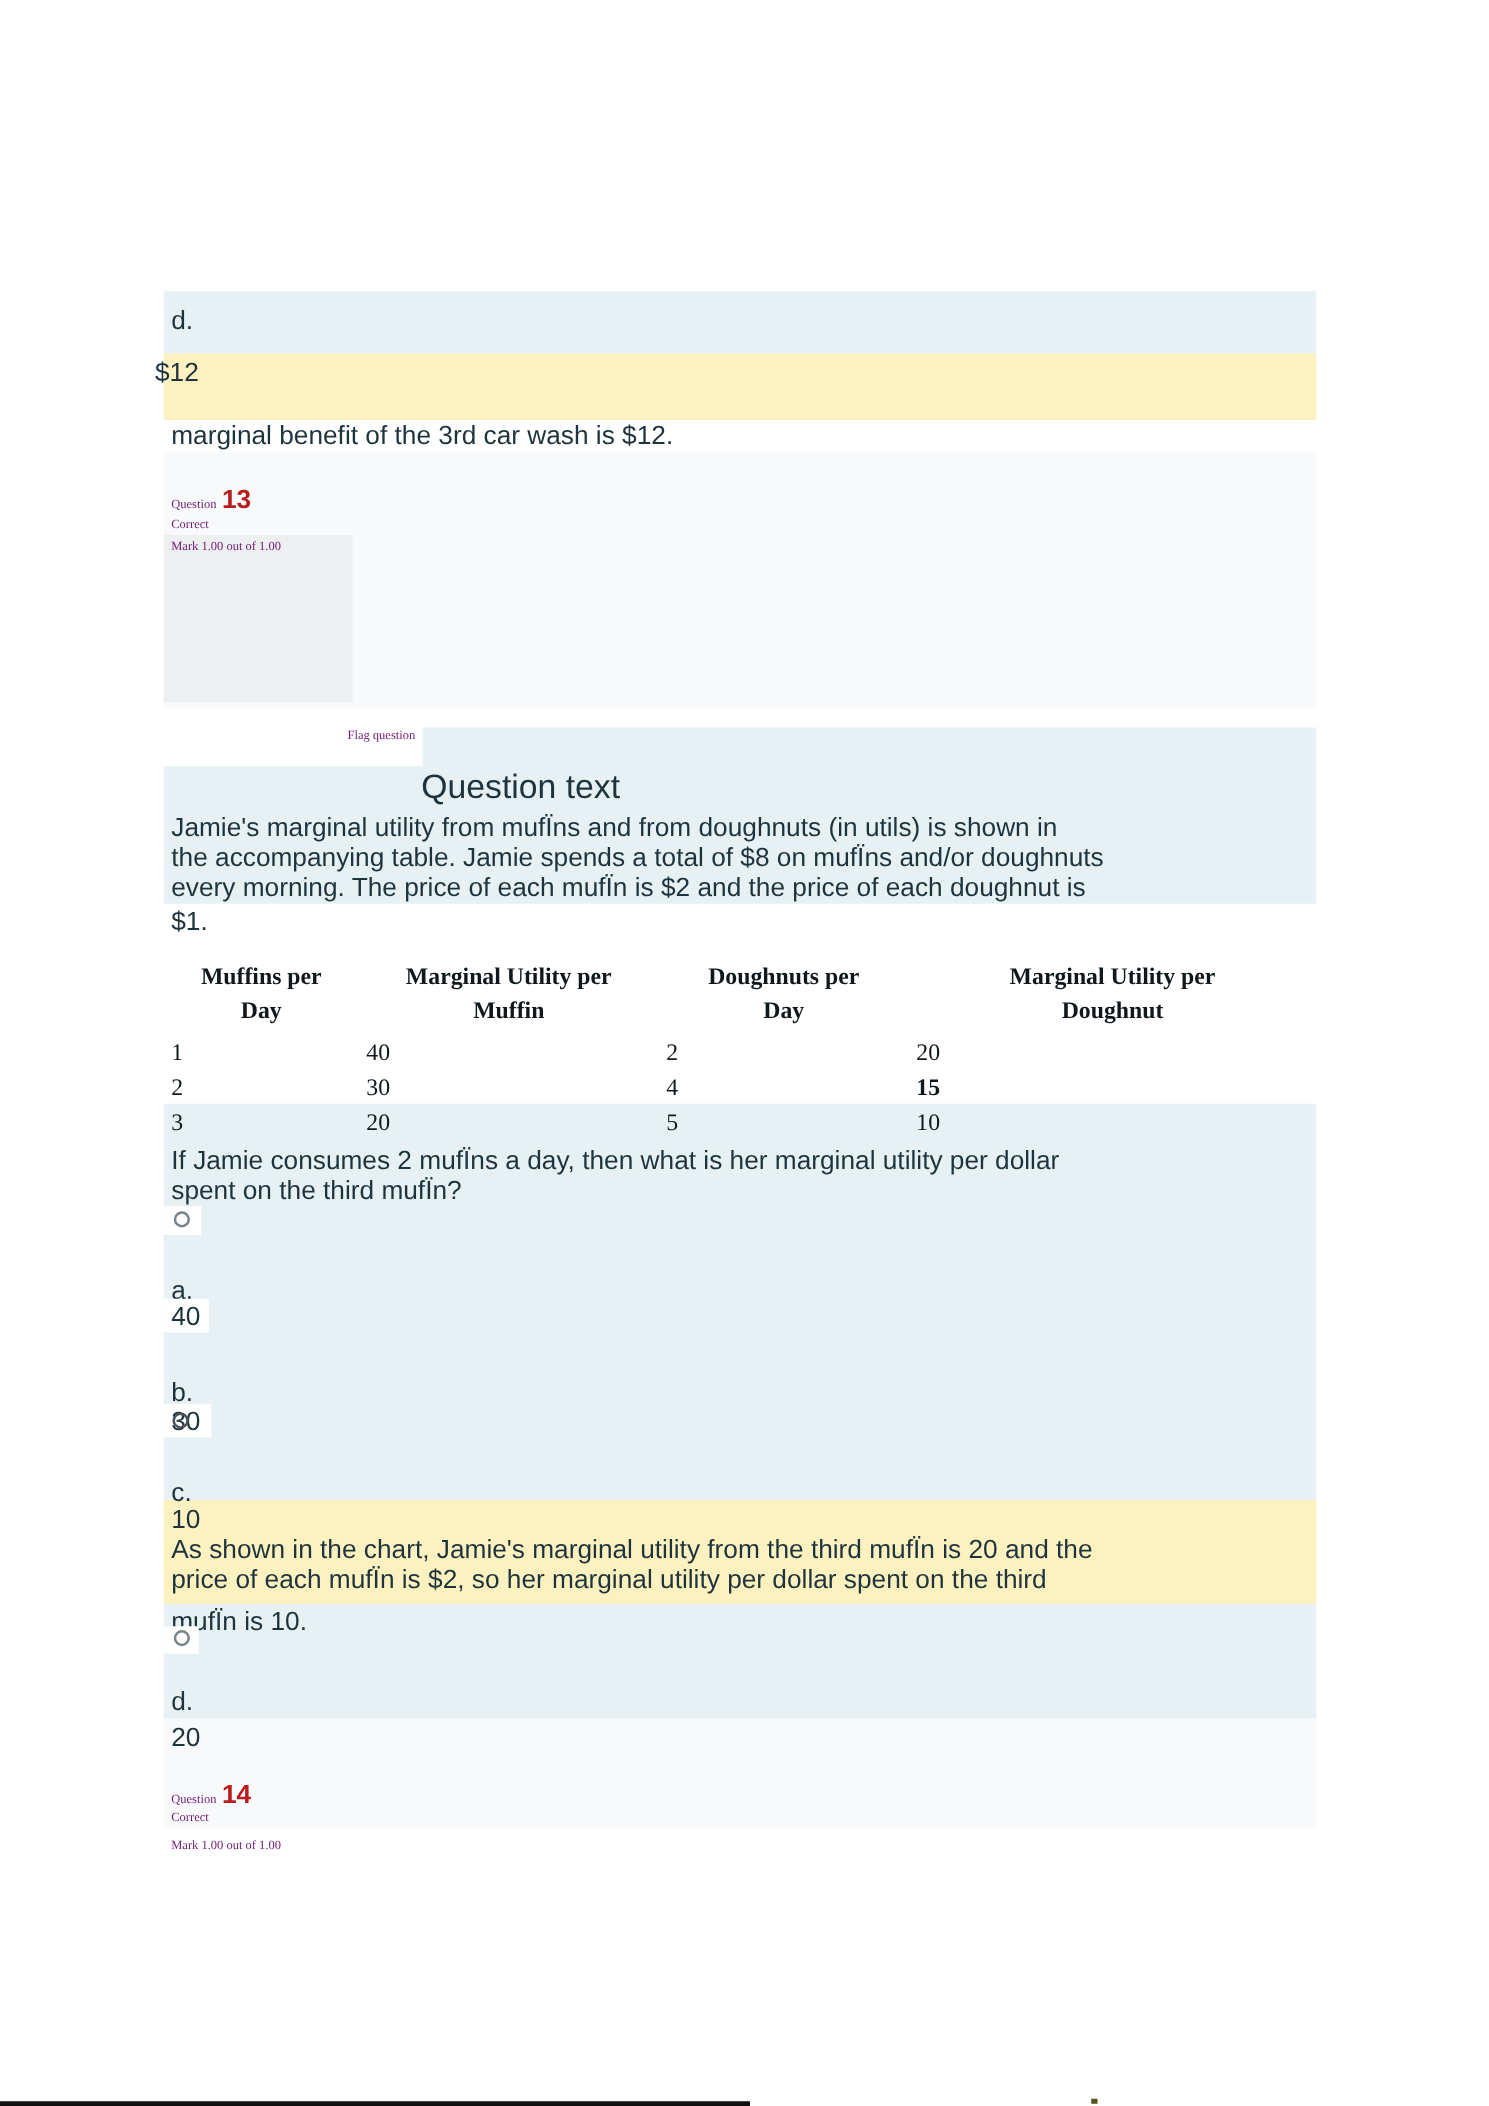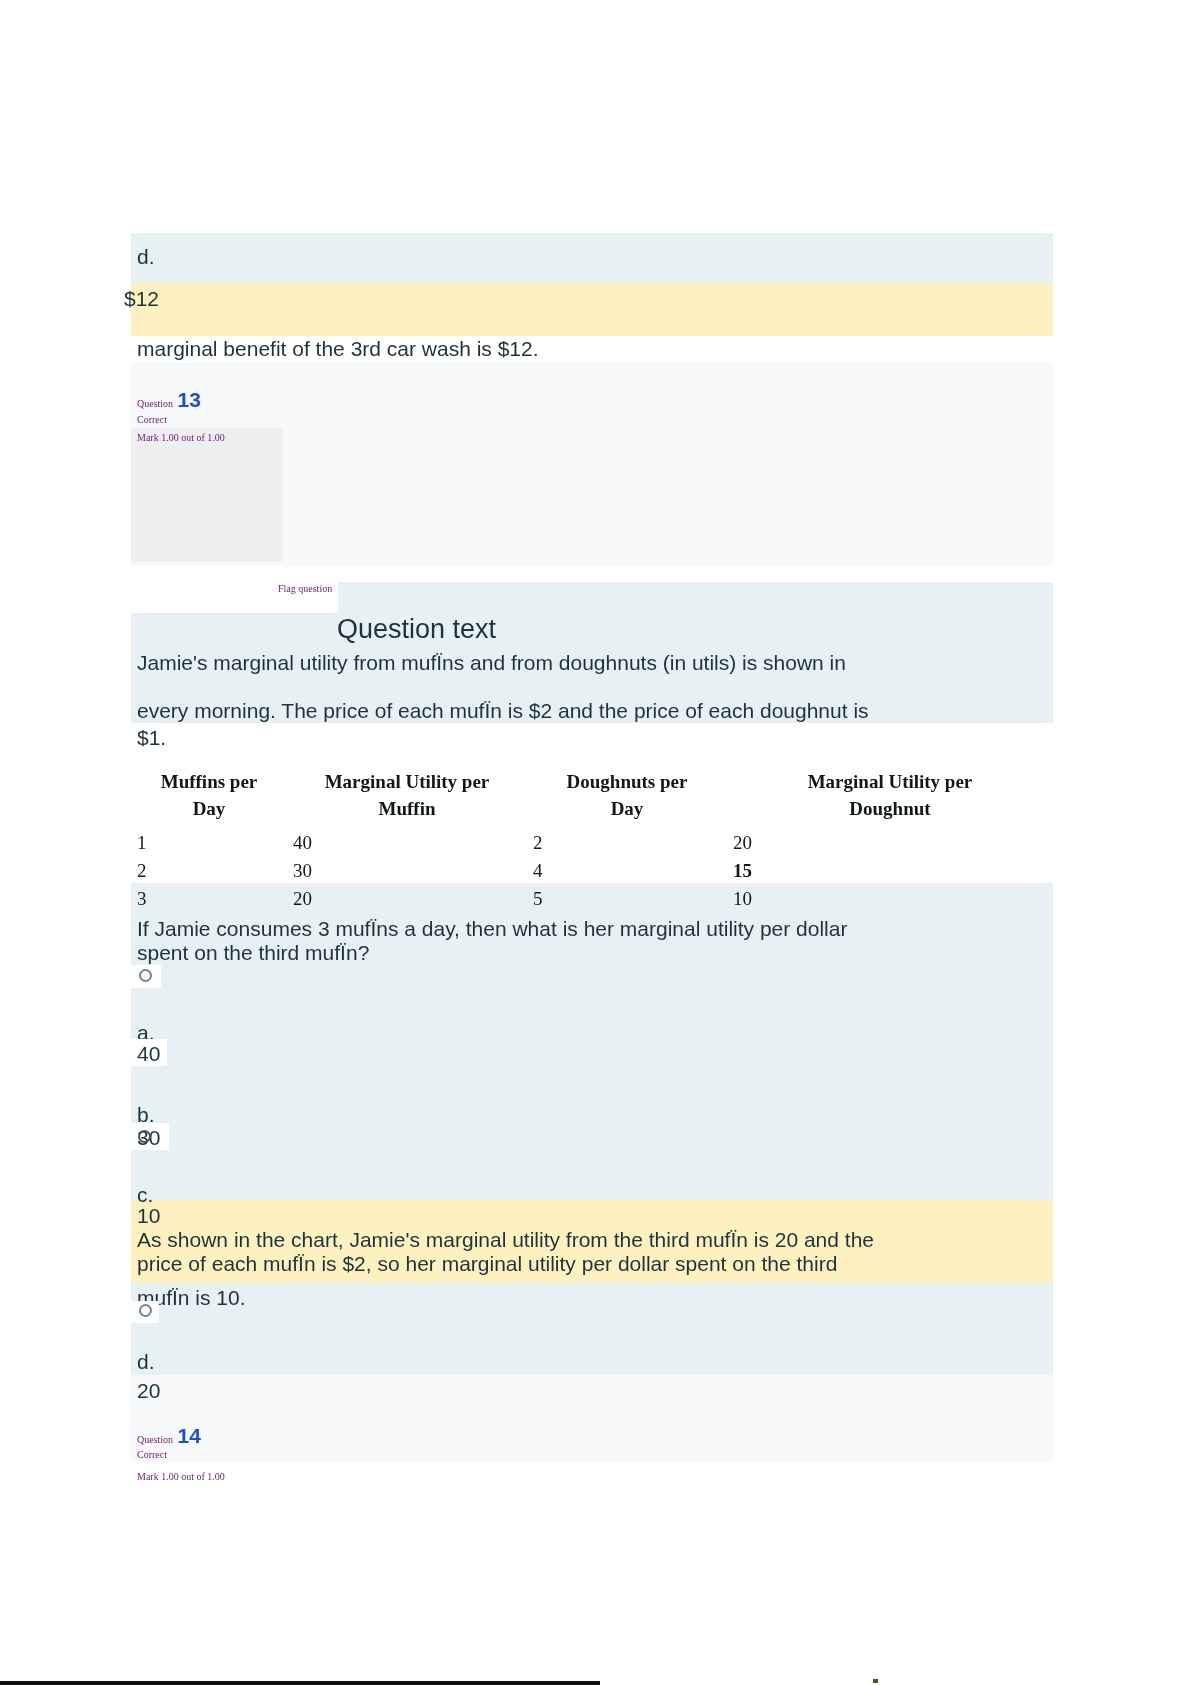--- a/index.html
+++ b/index.html
@@ -7,21 +7,21 @@
         font-family:"Liberation Sans",sans-serif;color:#1d333d;}
   .abs{position:absolute;white-space:nowrap;}
   .band{position:absolute;}
   .blue{background:#e7f1f3;}
   .yellow{background:#fdf2bf;}
   .graysec{background:#f8f9fa;}
   .graybox{background:#edeff1;}
   .whitepatch{background:#ffffff;}
   .t{font-size:21px;line-height:24px;color:#1d333d;}
   .meta{font-size:10px;color:#701a75;font-family:Liberation Serif, serif;}
-  .qnum{font-size:21px;font-weight:bold;color:#1d4ed8;}
+  .qnum{font-size:21px;font-weight:bold;color:#b91c1c;}
   .heading{font-size:27px;color:#1d333d;}
   .serif{font-family:"Liberation Serif",serif;font-size:19px;color:#10181c;}
   .serifb{font-family:"Liberation Serif",serif;font-size:19px;font-weight:bold;color:#10181c;text-align:center;}
   .radio{position:absolute;width:13px;height:13px;border:2px solid #78838a;border-radius:50%;
          background:#fdfdfd;box-sizing:border-box;}
   .tablegrid{position:absolute;left:131px;top:763px;width:922px;}
   .bottombar{position:absolute;left:0;top:1681px;width:600px;height:4px;background:#101010;}
   .dot{position:absolute;left:873px;top:1679px;width:5px;height:4px;background:#55521e;}
   .cell{position:absolute;}
 </style>
@@ -47,20 +47,21 @@
   <div class="abs" style="left:137px;top:388px;">
     <span class="meta">Question</span>
     <span class="qnum">13</span>
   </div>
   <div class="abs meta" style="left:137px;top:414px;">Correct</div>
   <div class="abs meta" style="left:137px;top:432px;">Mark 1.00 out of 1.00</div>
   <div class="abs meta" style="left:278px;top:583px;">Flag question</div>
 
   <div class="abs heading" style="left:337px;top:614px;">Question text</div>
   <div class="abs t" style="left:137px;top:651px;">Jamie's marginal utility from mufÏns and from doughnuts (in utils) is shown in</div>
+  <div class="abs t" style="left:137px;top:675px;">the accompanying table. Jamie spends a total of $8 on mufÏns and/or doughnuts</div>
   <div class="abs t" style="left:137px;top:699px;">every morning. The price of each mufÏn is $2 and the price of each doughnut is</div>
   <div class="abs t" style="left:137px;top:726px;">$1.</div>
 
   <div class="tablegrid">
 
     <div class="cell serifb" style="left:0;top:8px;width:156px;">Muffins per</div>
     <div class="cell serifb" style="left:156px;top:8px;width:240px;">Marginal Utility per</div>
     <div class="cell serifb" style="left:396px;top:8px;width:200px;">Doughnuts per</div>
     <div class="cell serifb" style="left:596px;top:8px;width:326px;">Marginal Utility per</div>
 
@@ -78,21 +79,21 @@
     <div class="cell serif" style="left:162px;top:97px;">30</div>
     <div class="cell serif" style="left:402px;top:97px;">4</div>
     <div class="cell serif" style="left:602px;top:97px;font-weight:bold;">15</div>
 
     <div class="cell serif" style="left:6px;top:125px;">3</div>
     <div class="cell serif" style="left:162px;top:125px;">20</div>
     <div class="cell serif" style="left:402px;top:125px;">5</div>
     <div class="cell serif" style="left:602px;top:125px;">10</div>
   </div>
 
-  <div class="abs t" style="left:137px;top:917px;">If Jamie consumes 3 mufÏns a day, then what is her marginal utility per dollar</div>
+  <div class="abs t" style="left:137px;top:917px;">If Jamie consumes 2 mufÏns a day, then what is her marginal utility per dollar</div>
   <div class="abs t" style="left:137px;top:941px;">spent on the third mufÏn?</div>
 
   <div class="whitepatch abs" style="left:131px;top:965px;width:30px;height:23px;"></div>
   <div class="radio" style="left:139px;top:969px;"></div>
   <div class="abs t" style="left:137px;top:1021px;">a.</div>
   <div class="whitepatch abs" style="left:131px;top:1039px;width:36px;height:27px;"></div>
   <div class="abs t" style="left:137px;top:1042px;">40</div>
 
   <div class="abs t" style="left:137px;top:1103px;">b.</div>
   <div class="whitepatch abs" style="left:131px;top:1123px;width:38px;height:27px;"></div>

